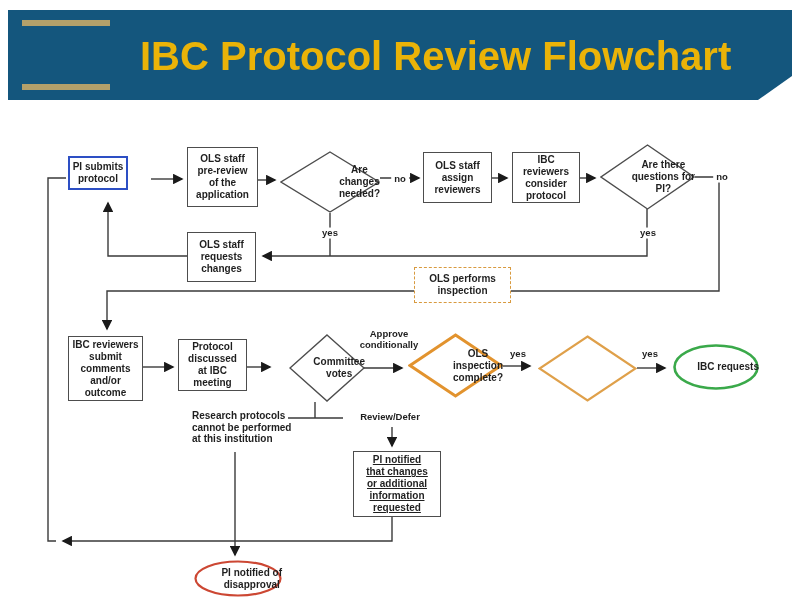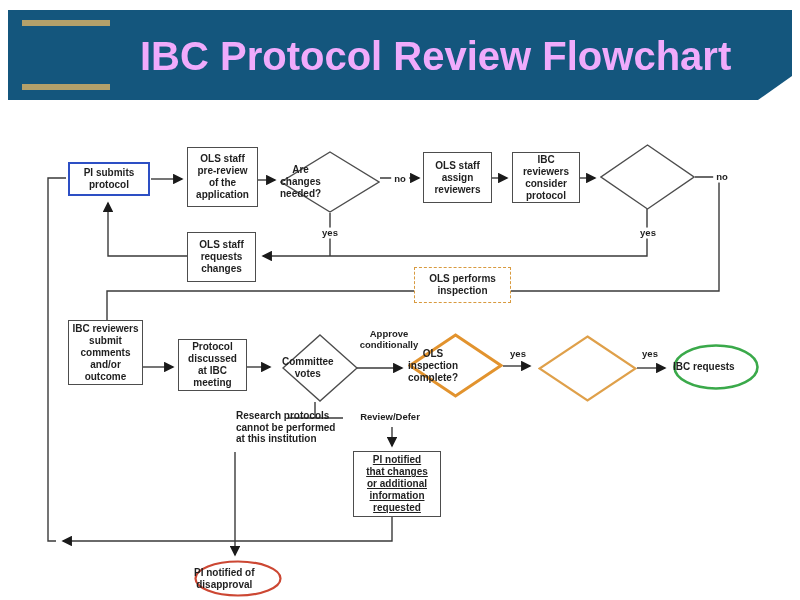--- a/index.html
+++ b/index.html
@@ -17,35 +17,35 @@
   .gw-wrap{position:absolute;left:14px;top:0;width:96px;height:90px;}
   .gold-bar{position:absolute;left:0;width:88px;height:6px;background:#b3a06a;}
   .gold-bar.top{top:10px;}
   .gold-bar.bottom{top:74px;}
   .gw-text{
     position:absolute;left:0;top:14px;width:92px;text-align:center;
     color:#ffffff;font-size:52px;font-weight:700;letter-spacing:-3px;line-height:56px;
   }
   .page-title{
     position:absolute;left:132px;top:0;height:104px;line-height:92px;
-    color:#f0abfc;font-size:40px;font-weight:700;white-space:nowrap;
+    color:#eab308;font-size:40px;font-weight:700;white-space:nowrap;
   }
   
   .connectors{position:absolute;left:0;top:0;z-index:1;}
   .node{
     position:absolute;z-index:2;box-sizing:border-box;
     display:flex;align-items:center;justify-content:center;text-align:center;
     background:#ffffff;border:1.4px solid #4d4d4d;
     font-size:10px;font-weight:700;color:#1f1f1f;line-height:1.2;
     white-space:pre-line;
   }
   .node.blue{border:2px solid #2d4fc4;}
   .node.dashed-orange{border:1.6px dashed #d89a3f;}
   .shape-node{
-    position:absolute;z-index:2;display:flex;align-items:center;justify-content:flex-start;
+    position:absolute;z-index:2;display:flex;align-items:center;justify-content:flex-end;
     text-align:center;font-size:10px;font-weight:700;color:#1f1f1f;line-height:1.2;
     white-space:pre-line;background:transparent;border:none;
   }
   .shape-node svg{position:absolute;left:0;top:0;width:100%;height:100%;}
   .shape-node .nlabel{position:relative;z-index:2;}
   .elabel{
     position:absolute;z-index:3;background:#ffffff;padding:0 3px;
     font-size:9.5px;font-weight:700;color:#1f1f1f;line-height:1.15;
     transform:translate(-50%,-50%);text-align:center;white-space:pre-line;
   }
@@ -85,21 +85,21 @@
     <path d="M637,368 H665" marker-end="url(#arr)"></path>
     <path d="M315,402 V418"></path>
     <path d="M288,418 H343"></path>
     <path d="M392,427 V446" marker-end="url(#arr)"></path>
     <path d="M392,517 V541 H63" marker-end="url(#arr)"></path>
     <path d="M56,541 H48 V178 H66"></path>
     <path d="M235,452 V555" marker-end="url(#arr)"></path>
   </g>
 </svg>
 
-<div class="node blue" style="left:68px;top:162px;width:82px;height:34px;">PI submits
+<div class="node blue" style="left:68px;top:156px;width:60px;height:34px;">PI submits
 protocol</div>
 
 <div class="node" style="left:187px;top:147px;width:71px;height:60px;">OLS staff
 pre-review
 of the
 application</div>
 
 <div class="shape-node" style="left:280px;top:151px;width:100px;height:62px;">
   <svg viewBox="0 0 100 62">
     <polygon points="50,1 99,31 50,61 1,31" fill="#ffffff" stroke="#4d4d4d" stroke-width="1.4"></polygon>
@@ -115,41 +115,44 @@
 
 <div class="node" style="left:512px;top:152px;width:68px;height:51px;">IBC
 reviewers
 consider
 protocol</div>
 
 <div class="shape-node" style="left:600px;top:144px;width:95px;height:66px;">
   <svg viewBox="0 0 95 66">
     <polygon points="47.5,1 94,33 47.5,65 1,33" fill="#ffffff" stroke="#4d4d4d" stroke-width="1.4"></polygon>
   </svg>
+  <span class="nlabel">Are there
+questions for
+PI?</span>
 </div>
 
 <div class="node" style="left:187px;top:232px;width:69px;height:50px;">OLS staff
 requests
 changes</div>
 
 <div class="node dashed-orange" style="left:414px;top:267px;width:97px;height:36px;">OLS performs
 inspection</div>
 
-<div class="node" style="left:68px;top:320px;width:75px;height:65px;">IBC reviewers
+<div class="node" style="left:68px;top:336px;width:75px;height:65px;">IBC reviewers
 submit
 comments
 and/or
 outcome</div>
 
 <div class="node" style="left:178px;top:339px;width:69px;height:52px;">Protocol
 discussed
 at IBC
 meeting</div>
 
-<div class="shape-node" style="left:282px;top:334px;width:76px;height:68px;">
+<div class="shape-node" style="left:289px;top:334px;width:76px;height:68px;">
   <svg viewBox="0 0 76 68">
     <polygon points="38,1 75,34 38,67 1,34" fill="#ffffff" stroke="#4d4d4d" stroke-width="1.4"></polygon>
   </svg>
   <span class="nlabel">Committee
 votes</span>
 </div>
 
 <div class="shape-node" style="left:408px;top:333px;width:95px;height:65px;">
   <svg viewBox="0 0 95 65">
     <polygon points="47.5,2 93,32.5 47.5,63 2,32.5" fill="#ffffff" stroke="#e2932e" stroke-width="3"></polygon>
@@ -188,15 +191,15 @@
 
 <div class="elabel" style="left:400px;top:179px;">no</div>
 <div class="elabel" style="left:330px;top:233px;">yes</div>
 <div class="elabel" style="left:722px;top:177px;">no</div>
 <div class="elabel" style="left:648px;top:233px;">yes</div>
 <div class="elabel" style="left:389px;top:340px;">Approve
 conditionally</div>
 <div class="elabel" style="left:518px;top:354px;">yes</div>
 <div class="elabel" style="left:650px;top:354px;">yes</div>
 <div class="elabel" style="left:390px;top:417px;">Review/Defer</div>
-<div class="elabel block" style="left:189px;top:410px;margin-left:44px;">Research protocols
+<div class="elabel block" style="left:189px;top:410px;">Research protocols
 cannot be performed
 at this institution</div>
 
 </body></html>

